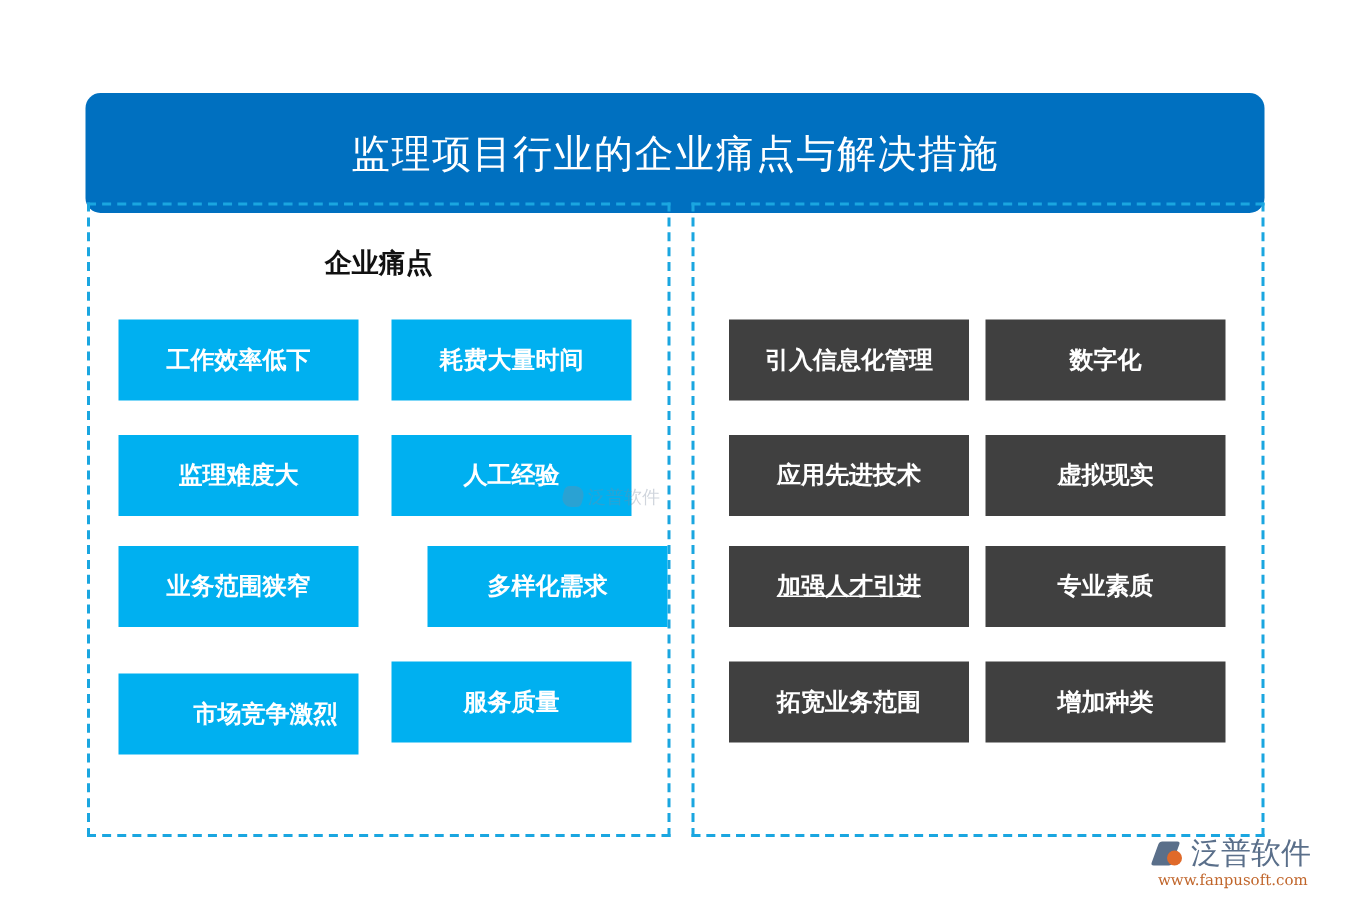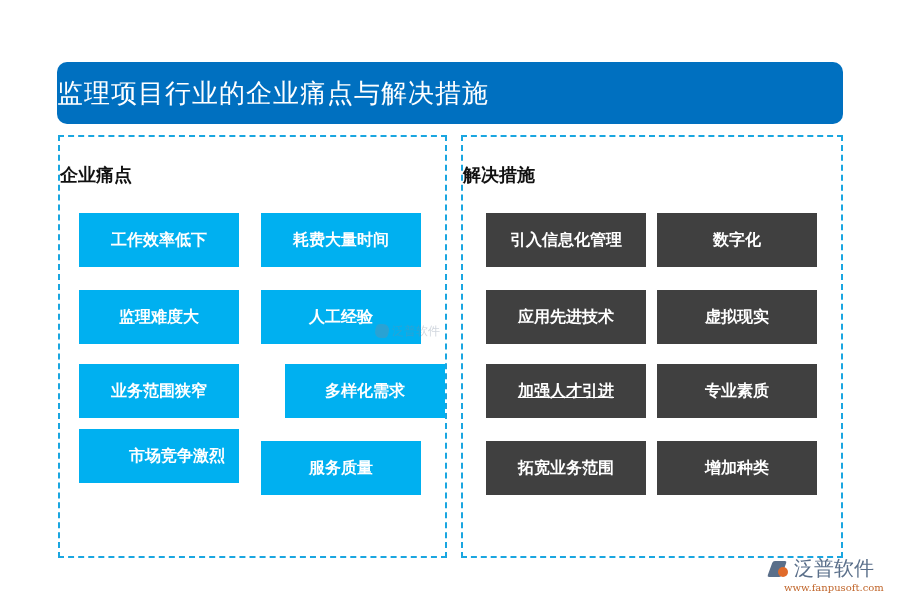--- a/index.html
+++ b/index.html
@@ -1,37 +1,37 @@
 <!DOCTYPE html>
 <html><head>
   <meta charset="utf-8">
   <style>
     * { margin: 0; padding: 0; box-sizing: border-box; }
     html, body { width: 900px; height: 600px; background: #ffffff; overflow: hidden; }
     body { position: relative; font-family: "DejaVu Serif", "Liberation Serif", serif; }
 
     .title-bar {
-      position: absolute; left: 57px; top: 62px; width: 786px; height: 62px;
+      position: absolute; left: 57px; top: 62px; width: 786px; height: 80px;
       background: #0070c0; border-radius: 10px;
-      display: flex; align-items: center; justify-content: flex-start;
+      display: flex; align-items: center; justify-content: center;
     }
     .title-text {
       color: #ffffff; font-size: 26px; letter-spacing: 1px;
       font-family: "DejaVu Sans", "Liberation Sans", sans-serif;
     }
 
     .panel {
       position: absolute; top: 135px; height: 423px;
       border: 2px dashed #1aa6e0;
     }
     .panel.left  { left: 58px;  width: 389px; }
     .panel.right { left: 461px; width: 382px; }
 
     .panel-heading {
-      position: absolute; top: 26px; left: 0; right: 0; 
+      position: absolute; top: 26px; left: 0; right: 0; text-align: center;
       font-size: 18px; font-weight: bold; color: #111111;
     }
 
     .box {
       position: absolute; width: 160px; height: 54px;
       display: flex; align-items: center; justify-content: center;
       color: #ffffff; font-size: 16px; font-weight: bold;
     }
     .panel.left .box  { background: #00b0f0; }
     .panel.right .box { background: #404040; }
@@ -46,43 +46,42 @@
     .brand {
       position: absolute; left: 770px; top: 555px; width: 125px; height: 42px;
     }
     .brand-logo-row { display: flex; align-items: center; gap: 4px; }
     .brand-icon {
       width: 20px; height: 20px; position: relative;
     }
     .brand-icon .b1 { position: absolute; left: 0; top: 2px; width: 14px; height: 16px; background: #5a6f8a; transform: skewX(-20deg); border-radius: 2px; }
     .brand-icon .b2 { position: absolute; left: 8px; top: 8px; width: 10px; height: 10px; background: #e06a2a; border-radius: 50%; }
     .brand-name { font-family: "DejaVu Sans", sans-serif; font-size: 20px; color: #5a6f8a; }
-    .brand-url { font-family: "DejaVu Serif", serif; font-size: 10px; color: #c0652a; margin-left: 14px; }
+    .brand-url { font-family: "DejaVu Serif", serif; font-size: 10px; color: #c0652a; margin-left: 2px; }
   </style>
 </head>
 <body>
 
 <div class="title-bar">
   <span class="title-text">监理项目行业的企业痛点与解决措施</span>
 </div>
 
 <div class="panel left">
   <div class="panel-heading">企业痛点</div>
   <div class="box" style="left:19px; top:76px;">工作效率低下</div>
   <div class="box" style="left:201px; top:76px;">耗费大量时间</div>
   <div class="box" style="left:19px; top:153px;">监理难度大</div>
   <div class="box" style="left:201px; top:153px;">人工经验</div>
   <div class="box" style="left:19px; top:227px;">业务范围狭窄</div>
   <div class="box" style="left:201px; top:227px;margin-left:24px;">多样化需求</div>
-  <div class="box" style="left:19px; top:292px;padding-left:36px;">市场竞争激烈</div>
+  <div class="box" style="left:19px; top:312px;padding-left:36px;">市场竞争激烈</div>
   <div class="box" style="left:201px; top:304px;">服务质量</div>
 </div>
 
 <div class="panel right">
-  <div class="panel-heading">解决措施</div>
   <div class="box" style="left:23px; top:76px;">引入信息化管理</div>
   <div class="box" style="left:194px; top:76px;">数字化</div>
   <div class="box" style="left:23px; top:153px;">应用先进技术</div>
   <div class="box" style="left:194px; top:153px;">虚拟现实</div>
   <div class="box" style="left:23px; top:227px;text-decoration:underline;">加强人才引进</div>
   <div class="box" style="left:194px; top:227px;">专业素质</div>
   <div class="box" style="left:194px; top:304px;">增加种类</div>
   <div class="box" style="left:23px; top:304px;">拓宽业务范围</div>
 </div>
 

